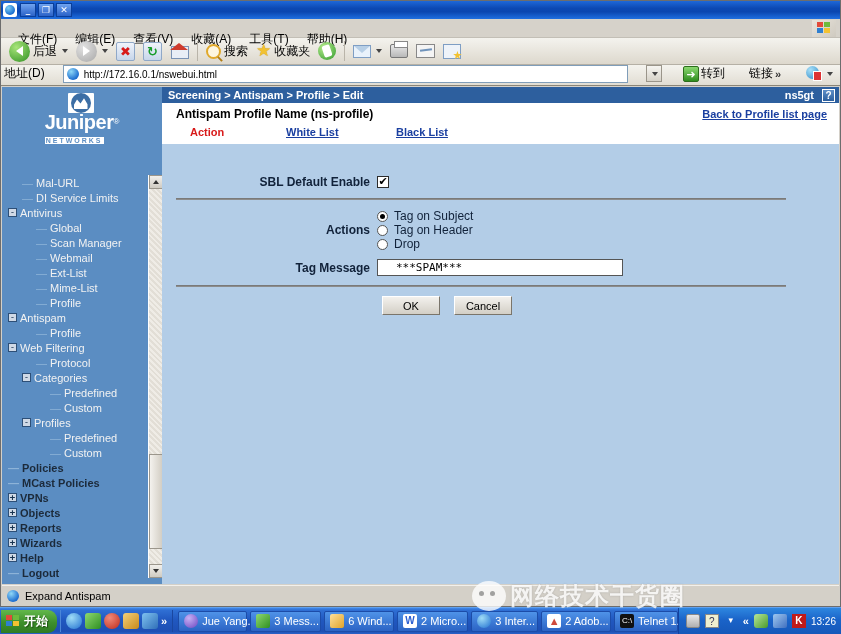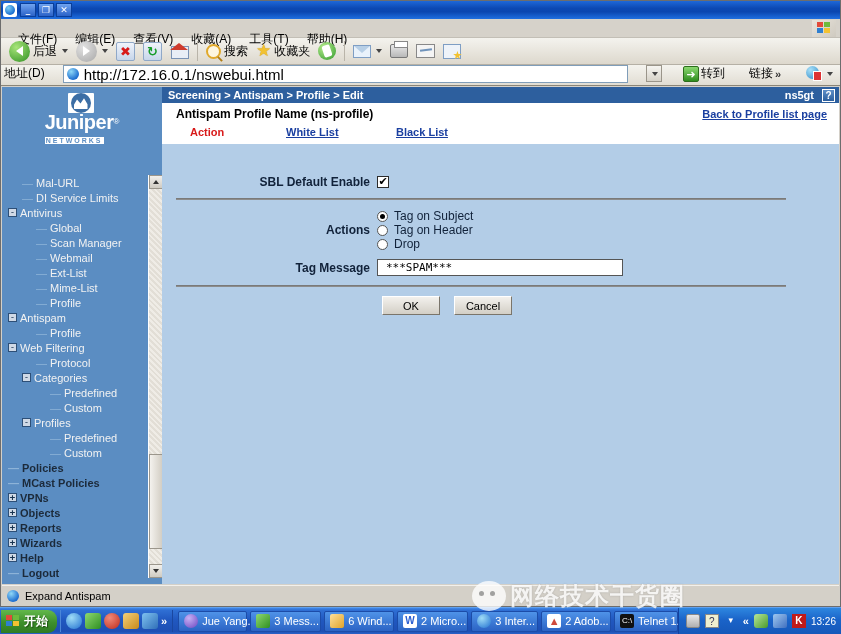--- a/index.html
+++ b/index.html
@@ -111,21 +111,21 @@
     display: flex; align-items: flex-start; padding: 0 3px; gap: 18px;
     border-bottom: 1px solid #8a8578;
   }
   .addr-label { font-size: 12px; color: #000; white-space: nowrap; }
   .addr-input {
     flex: 1; height: 18px; background: #fff; border: 1px solid #7f9db9;
     display: flex; align-items: center; padding: 0 2px; gap: 4px; min-width: 0;
   }
   .addr-ie-ico { width: 14px; height: 14px; flex:none; background:#fff;position:relative;}
   .addr-ie-ico::after{content:"";position:absolute;left:1px;top:1px;width:12px;height:12px;border-radius:50%;background:radial-gradient(circle at 35% 30%,#8fd8f7,#1f6fd0 70%);}
-  .addr-url { font-size: 15px; color: #000; white-space: nowrap; overflow: hidden; flex:1; }
+  .addr-url { font-size: 10px; color: #000; white-space: nowrap; overflow: hidden; flex:1; }
   .addr-drop { width: 16px; height: 17px; background: linear-gradient(to bottom,#f6f5f1,#d6d2c8); border:1px solid #9a958a; display:flex;align-items:center;justify-content:center; }
   .go-btn { display:flex;align-items:center;gap:2px; padding:0 3px; white-space:nowrap;}
   .go-arrow{width:16px;height:16px;background:linear-gradient(to bottom,#8ad870,#2f8d1f);border:1px solid #2c6e1c;border-radius:2px;color:#fff;font-size:11px;line-height:14px;text-align:center;}
   .links-btn{display:flex;align-items:center;gap:2px;padding:0 3px;white-space:nowrap;}
   .chev{font-size:11px;font-weight:bold;color:#333;}
   .pdfico{width:16px;height:15px;position:relative;}
   .pdfico::before{content:"";position:absolute;left:0;top:0;width:13px;height:13px;border-radius:50%;background:radial-gradient(circle at 35% 30%,#a8e0f8,#2f8ac8);}
   .pdfico::after{content:"";position:absolute;right:0;bottom:0;width:7px;height:8px;background:#d33;border:1px solid #fff;}
 
   
@@ -233,21 +233,21 @@
   .hr { height: 2px; background: #8c8c8c; margin: 9px 0 9px 14px; width: 610px;
         border-top:1px solid #7a7a7a;}
   .radio-group { display:flex; flex-direction:column; gap: 0; }
   .radio-row { display:flex; align-items:center; gap: 6px; font-size: 12px; color:#11223a; }
   .rd { width: 11px; height: 11px; border-radius:50%; background:#fff; border:1px solid #555;
         display:inline-flex; align-items:center; justify-content:center; flex:none;}
   .rd.on::after { content:""; width:5px;height:5px;border-radius:50%;background:#000; }
   .txtinput {
     width: 246px; height: 17px; background: #fff; border:1px solid #555;
     font-family: "DejaVu Sans Mono", monospace; font-size: 11px; color:#000;
-    padding: 0 8px; line-height:15px;
+    padding: 0 18px; line-height:15px;
   }
   .btnrow { display:flex; gap: 14px; padding-left: 220px; margin-top: 3px; }
   .btn {
     width: 58px; height: 19px; background: linear-gradient(to bottom,#f3f1ed,#d3cfc6);
     border: 1px solid #7a756b; border-top-color:#fff; border-left-color:#fff;
     font-size: 11px; color: #000; display:flex;align-items:center;justify-content:center;
   }
 
   
   .statusbar {

